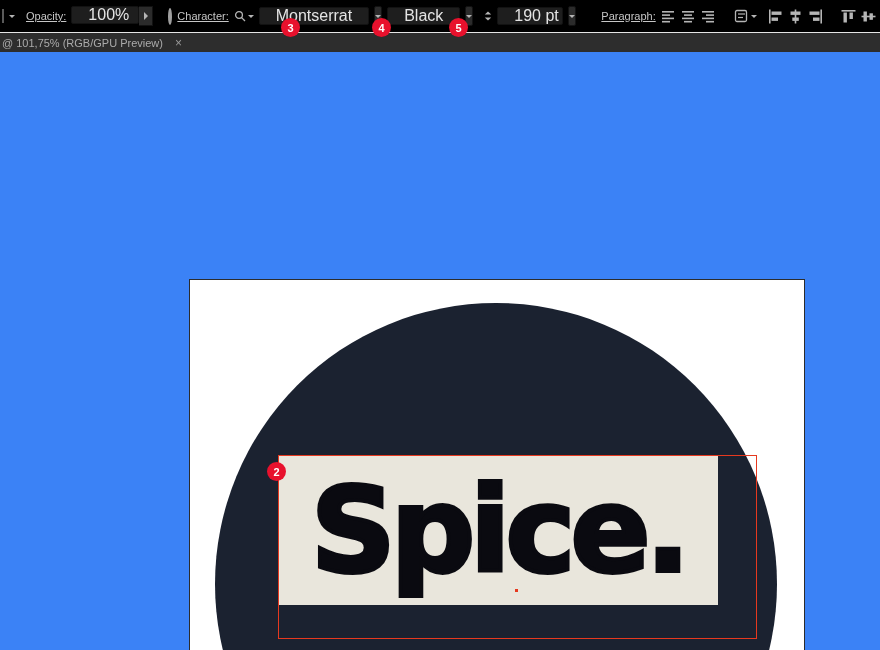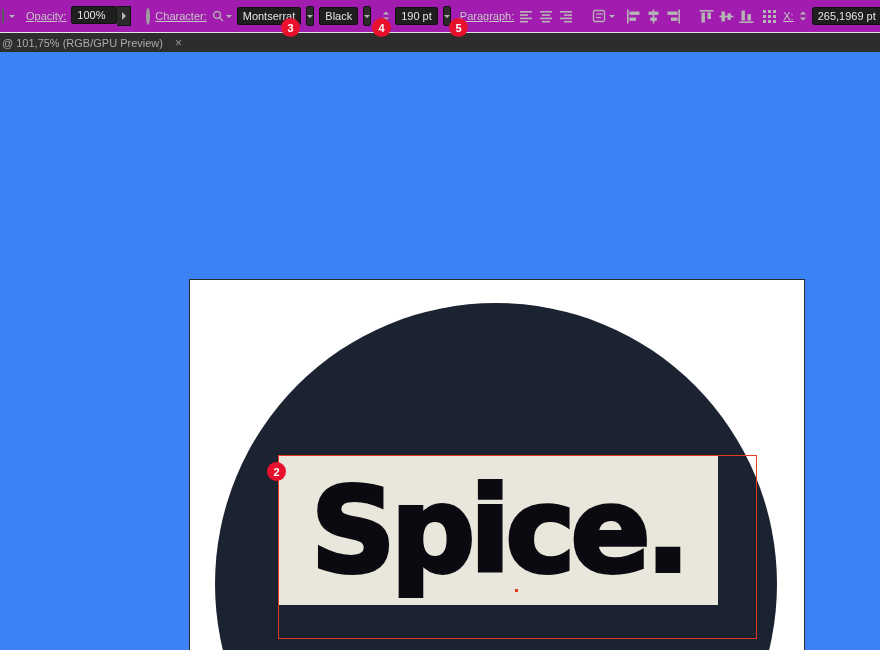--- a/index.html
+++ b/index.html
@@ -4,28 +4,28 @@
 <style>
   html,body{margin:0;padding:0}
   body{
     width:880px;height:650px;overflow:hidden;position:relative;
     background:#3a3a3a;font-family:"Liberation Sans",sans-serif;
     -webkit-user-select:none;user-select:none;
   }
   
   .topbar{
     position:absolute;left:0;top:0;width:880px;height:32px;
-    background:#a21caf;border-bottom:1px solid #e5e5e5;
+    background:#000000;border-bottom:1px solid #e5e5e5;
     display:flex;align-items:center;gap:5px;color:#c6c6c6;font-size:11px;
     white-space:nowrap;
   }
   .lbl{color:#c6c6c6;text-decoration:underline;cursor:pointer}
   .field{
     background:#1e1e1e;border:1px solid #121212;border-radius:2px;
-    color:#e4e4e4;height:16px;line-height:16px;padding:0 5px;font-size:11px;
+    color:#e4e4e4;height:16px;line-height:16px;padding:0 16px;font-size:16px;
   }
   .field.w-opacity{width:34px}
   .field.w-font{width:86px}
   .field.w-style{width:50px}
   .field.w-size{width:32px}
   .field.w-x{width:62px}
   .dropbtn{
     width:13px;height:18px;background:#2b2b2b;border:1px solid #121212;border-radius:2px;
     display:inline-flex;align-items:center;justify-content:center;cursor:pointer;
   }
@@ -117,21 +117,21 @@
 
   <span class="stepper" style="margin-left:6px">
     <i class="tri-up"></i>
     <i class="tri-down"></i>
   </span>
   <span class="field w-size">190 pt</span>
   <span class="dropbtn">
       <i class="tri-down sm"></i>
     </span>
 
-  <span class="lbl" style="margin-left:4px">Paragraph:</span>
+  <span class="lbl" style="margin-left:20px">Paragraph:</span>
 
   <span class="iconbtn icon">
     <svg width="15" height="13" viewBox="0 0 15 13">
         <g fill="#b5b5b5">
           <rect x="1" y="1" width="12" height="1.6"></rect>
           <rect x="1" y="4.3" width="8" height="1.6"></rect>
           <rect x="1" y="7.6" width="12" height="1.6"></rect>
           <rect x="1" y="10.9" width="8" height="1.6"></rect>
         </g>
       </svg>

